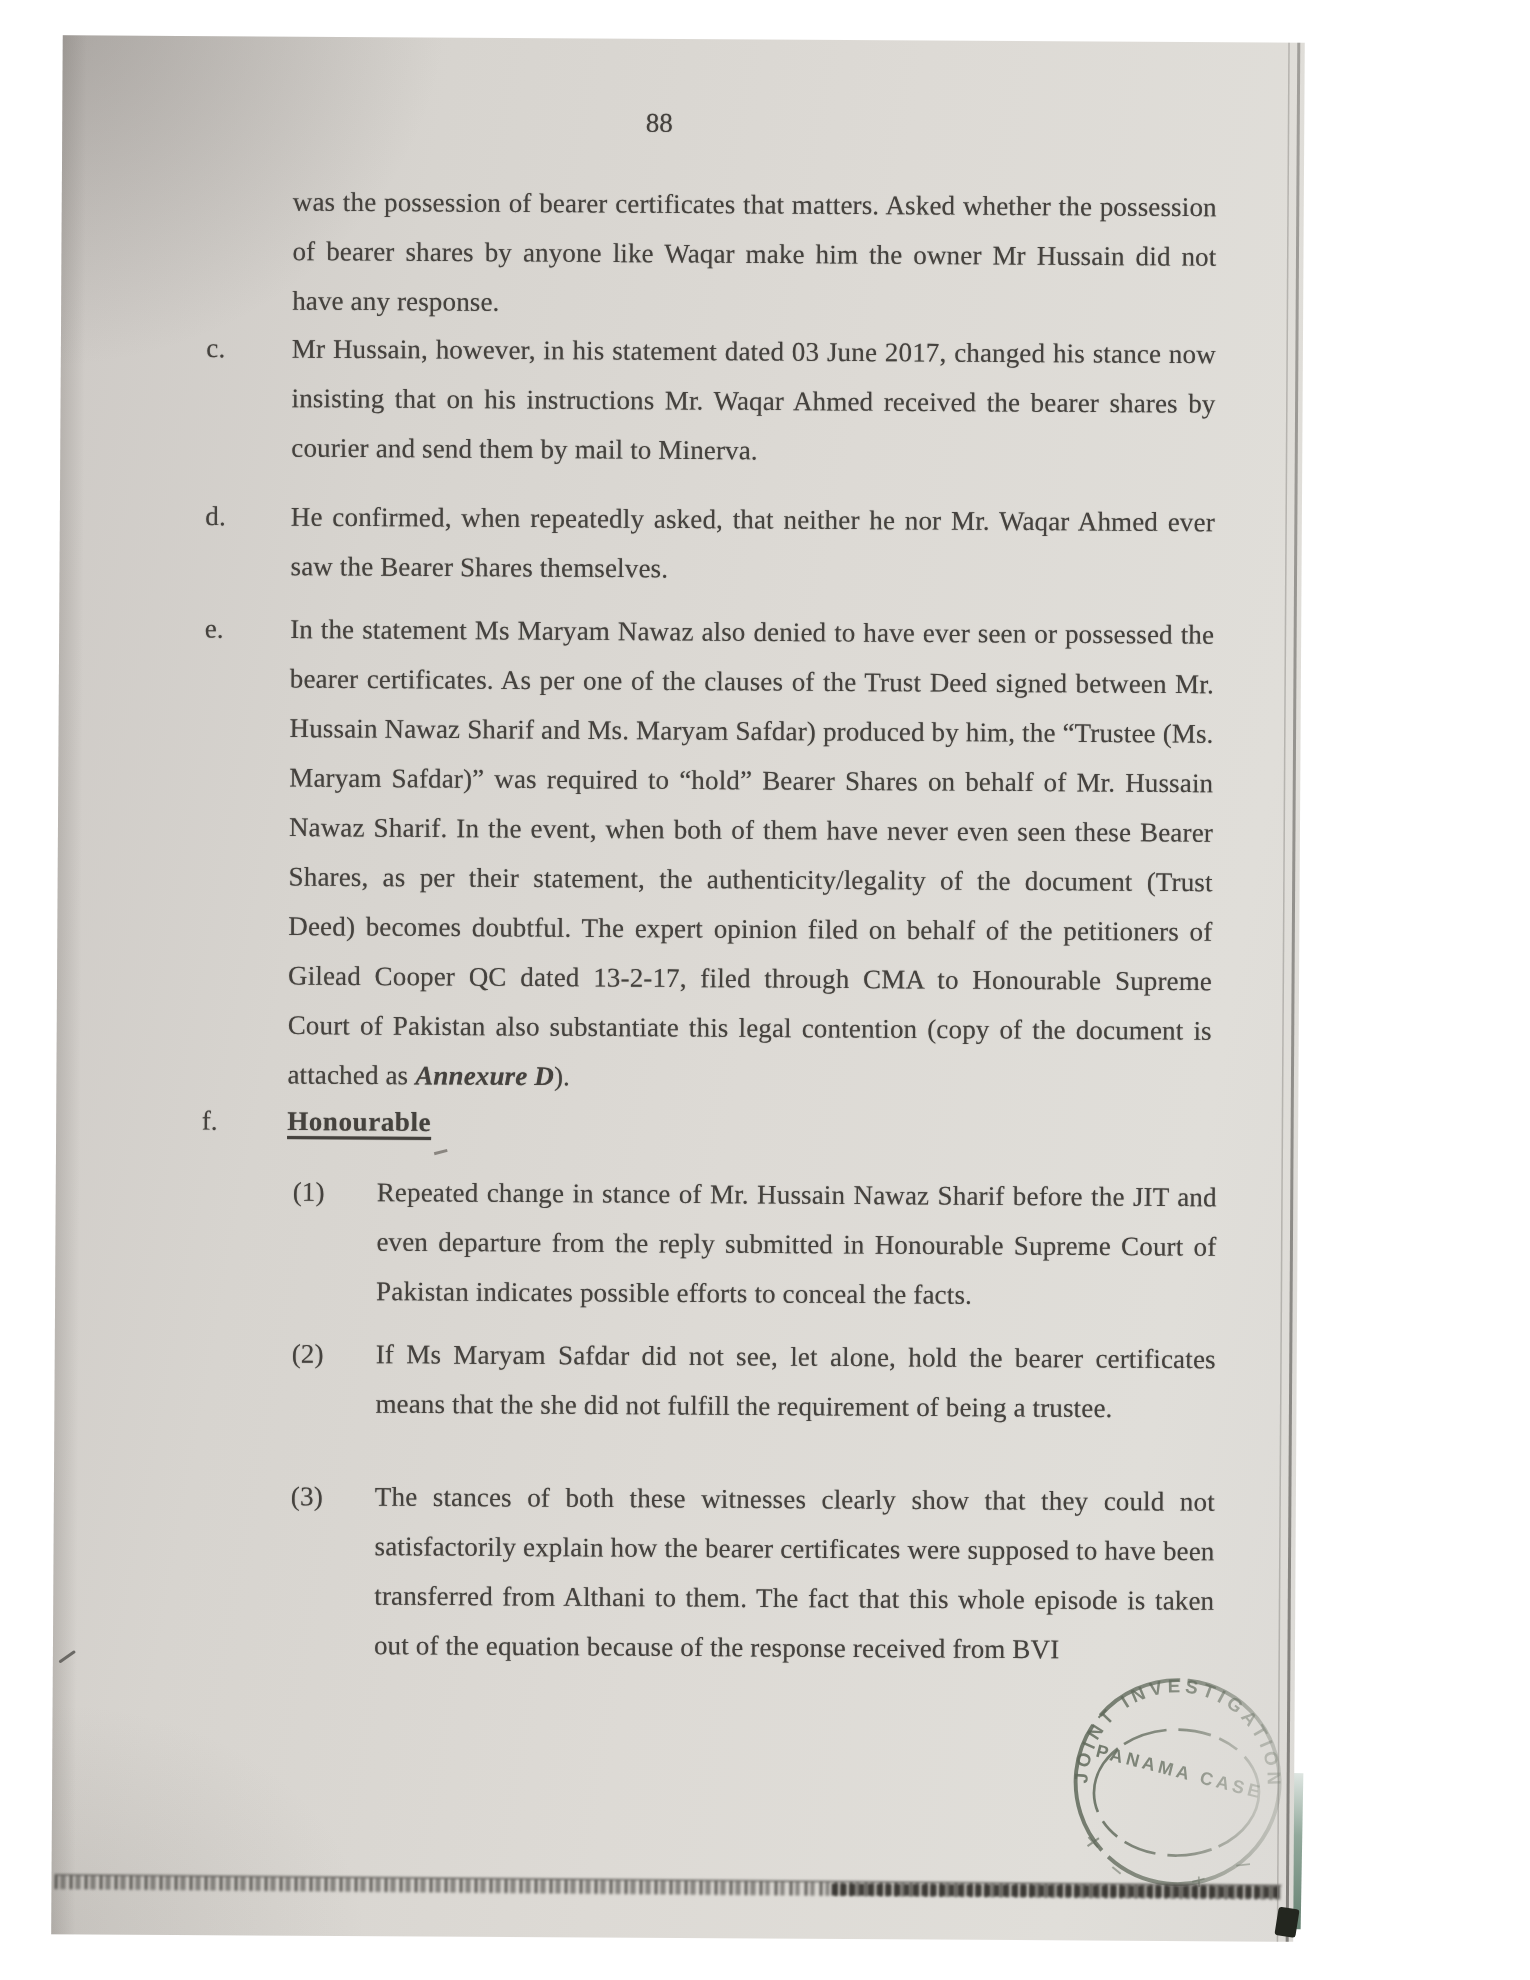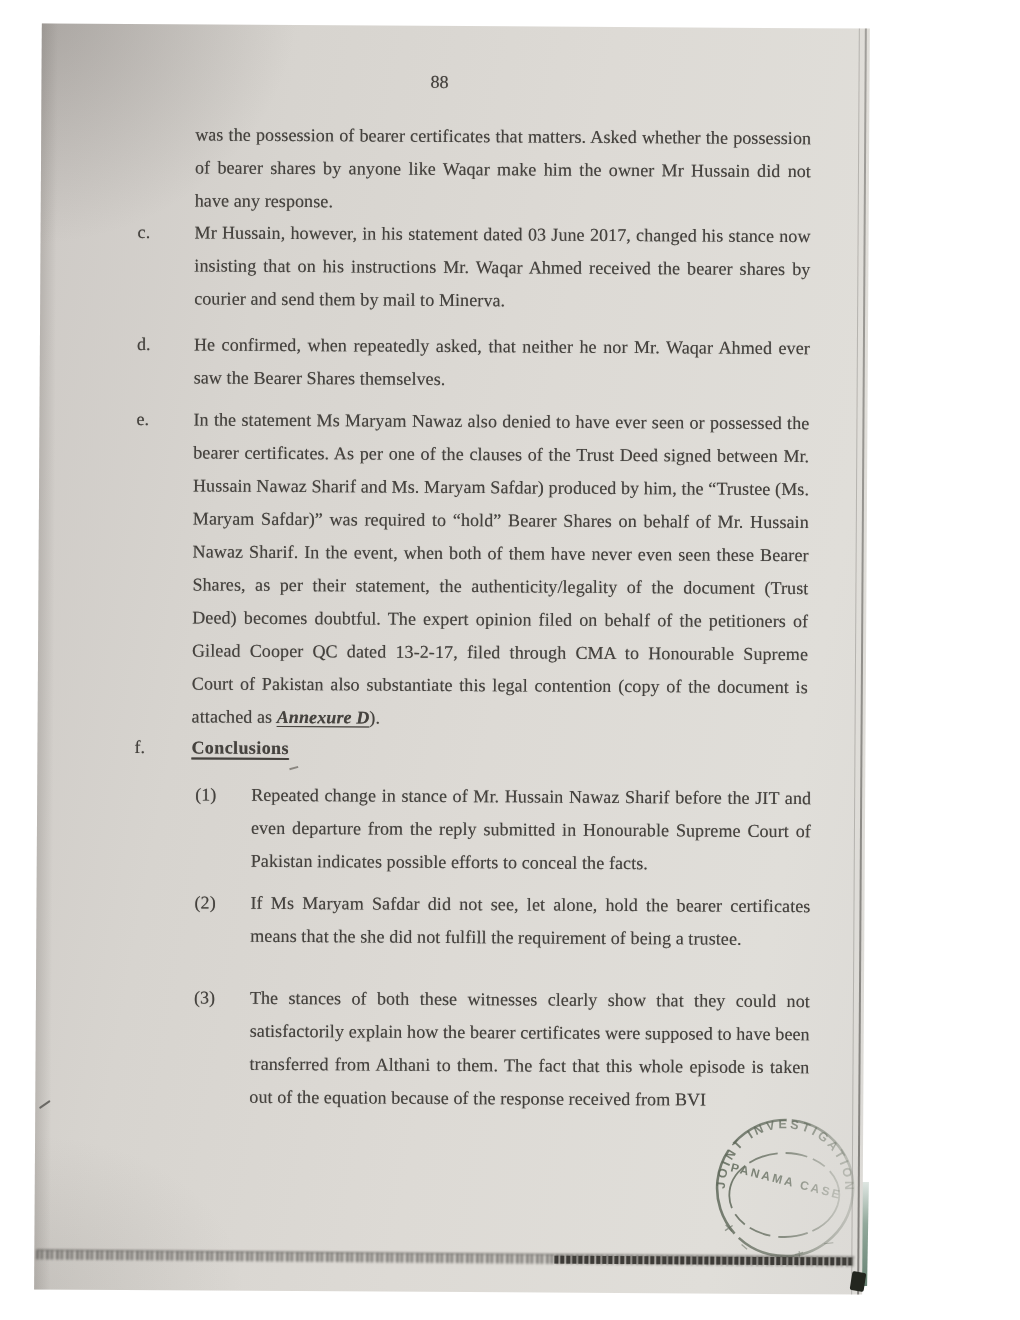--- a/index.html
+++ b/index.html
@@ -51,21 +51,20 @@
   .sub .num { position: absolute; left: -56px; top: 0; }
   .heading {
     font-weight: 700;
     text-decoration: underline;
     text-decoration-thickness: 1.6px;
     text-underline-offset: 4px;
     letter-spacing: 0.4px;
   }
   .annexure {
     font-weight: 700; font-style: italic;
-    text-decoration: underline;
     text-decoration-thickness: 1.4px;
     text-underline-offset: 3px;
   }
 
   
   .smudge {
     position: absolute; top: 1228px; left: 2px; width: 818px; height: 9px;
     background:
       repeating-linear-gradient(90deg,
         rgba(70,68,64,0.8) 0 2px, rgba(150,146,140,0.2) 2px 4px,
@@ -141,21 +140,21 @@
 
     <div class="para" style="top:379px">
       <span class="label">e.</span>
       <span>In the statement Ms Maryam Nawaz also denied to have ever seen or possessed the bearer certificates.  As per one of the clauses of the Trust Deed signed between Mr. Hussain Nawaz Sharif and Ms. Maryam Safdar) produced by him, the “Trustee (Ms. Maryam Safdar)” was required to “hold” Bearer Shares on behalf of Mr. Hussain Nawaz Sharif. In the event, when both of them have never even seen these Bearer Shares, as per their statement, the authenticity/legality of the document (Trust Deed) becomes doubtful. The expert opinion filed on behalf of the petitioners of Gilead Cooper QC dated 13-2-17, filed through CMA to Honourable Supreme Court of Pakistan also substantiate this legal contention (copy of the document is attached as </span><span class="annexure">Annexure D</span><span>).</span>
     </div>
 
     <div class="artifact-dash"></div>
 
     <div class="para" style="top:707px">
       <span class="label">f.</span>
-      <span class="heading">Conclusions</span>
+      <span class="heading">Honourable</span>
     </div>
 
     <div class="para sub" style="top:754px">
       <span class="num">(1)</span>
       <span>Repeated change in stance of Mr. Hussain Nawaz Sharif before the JIT and even departure from the reply submitted in Honourable Supreme Court of Pakistan indicates possible efforts to conceal the facts.</span>
     </div>
 
     <div class="para sub" style="top:862px">
       <span class="num">(2)</span>
       <span>If Ms Maryam Safdar did not see, let alone, hold the bearer certificates means that the she did not fulfill the requirement of being a trustee.</span>

